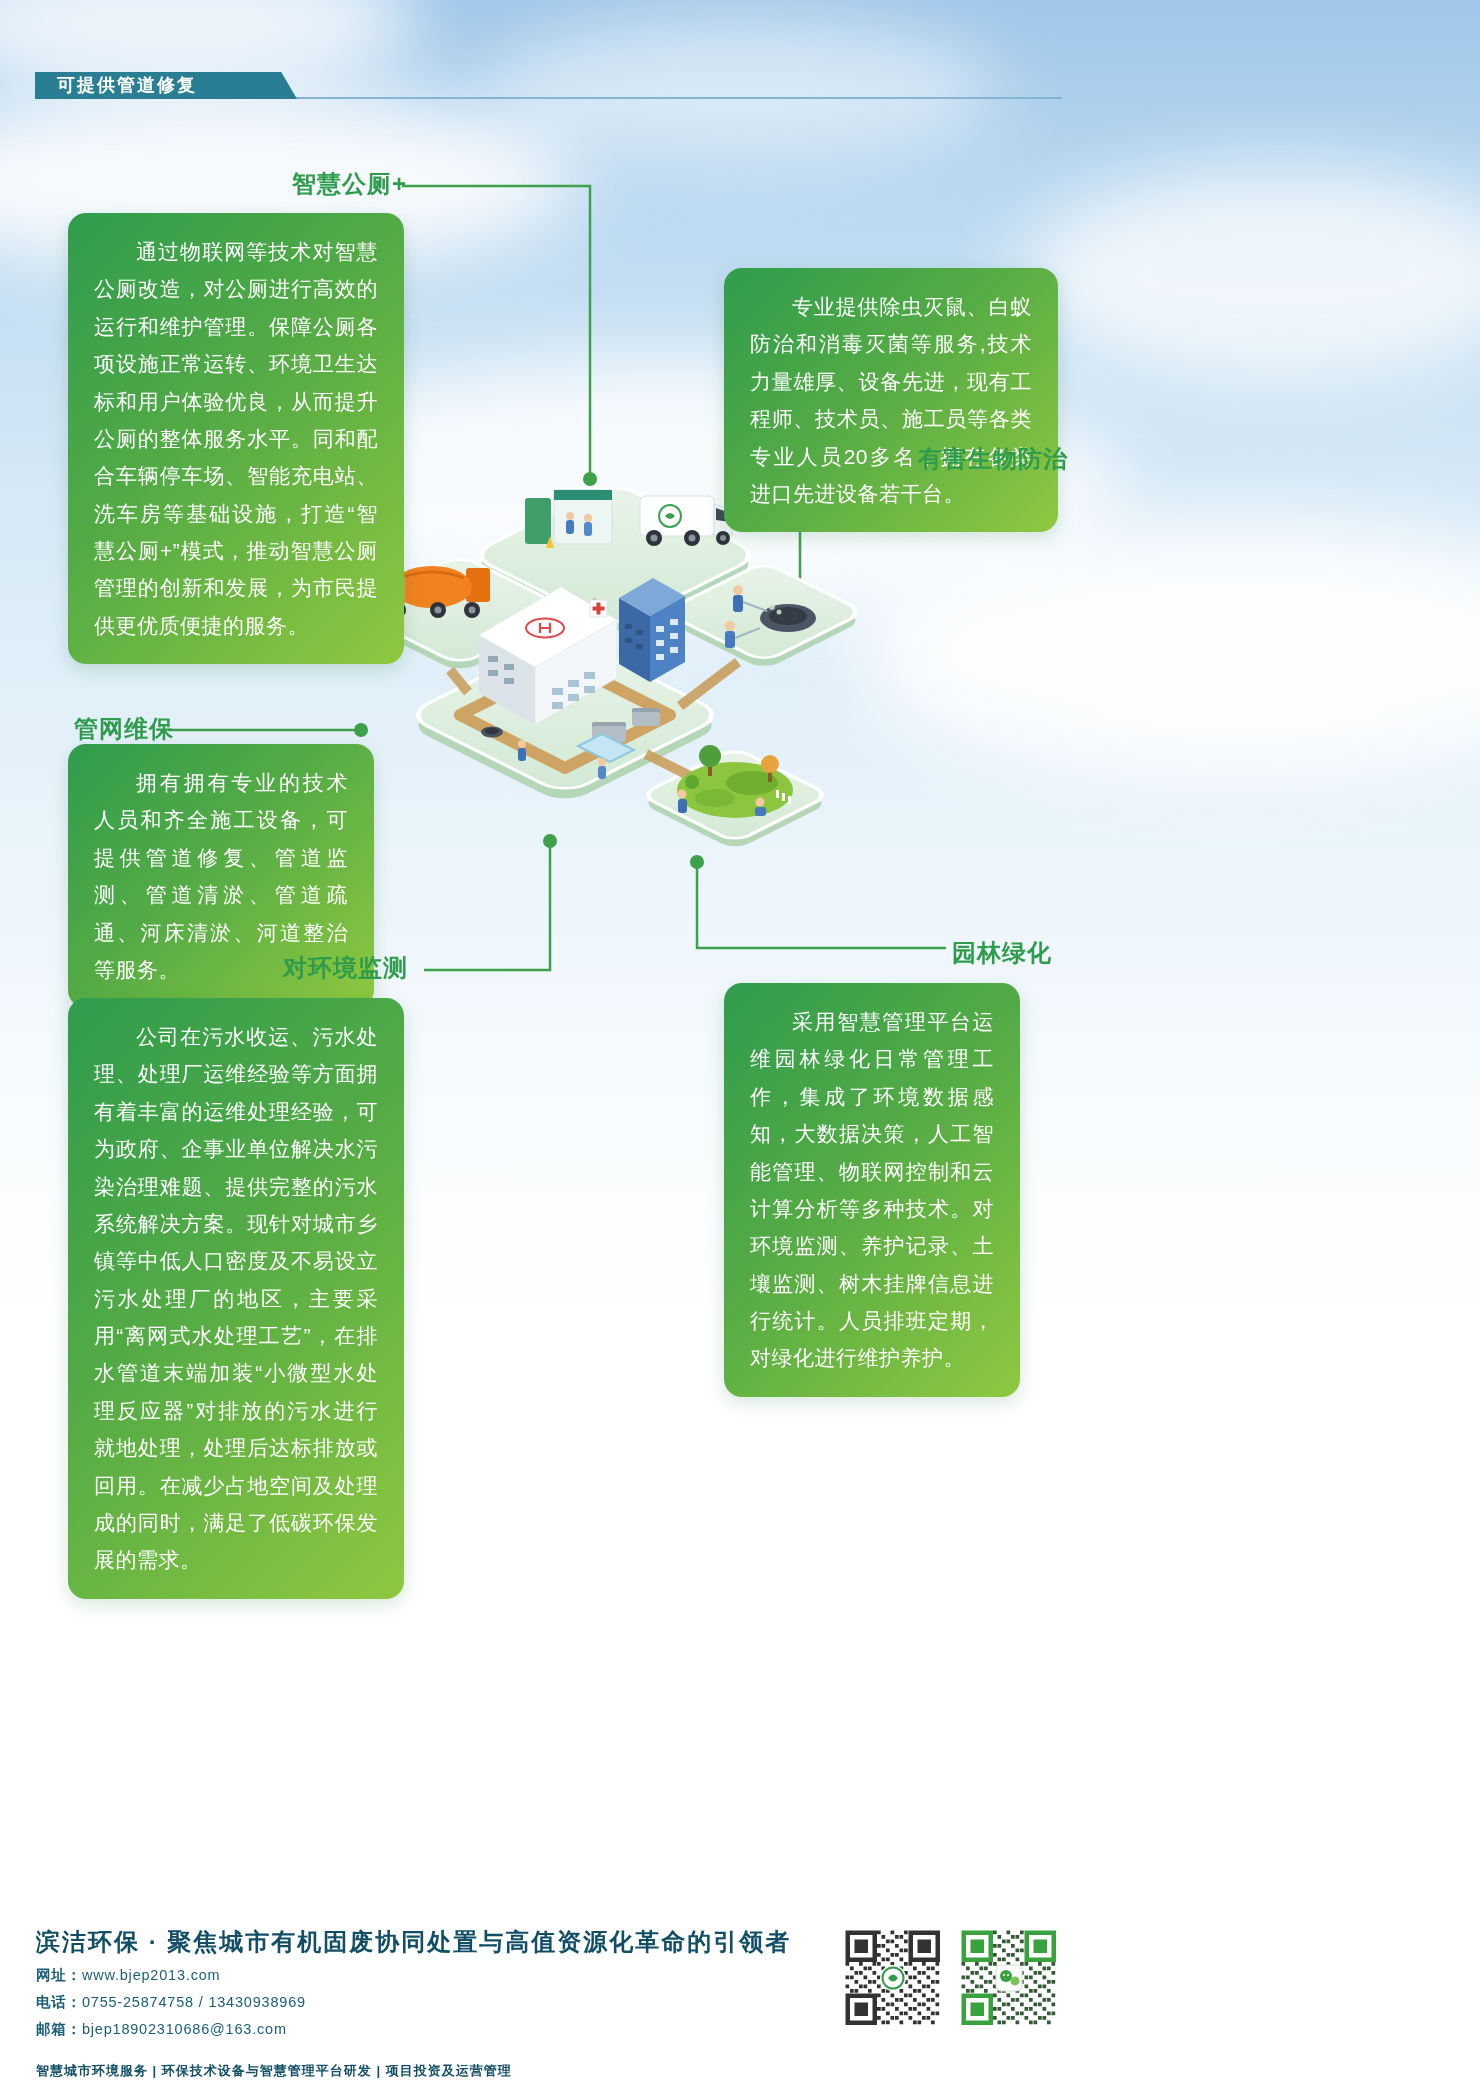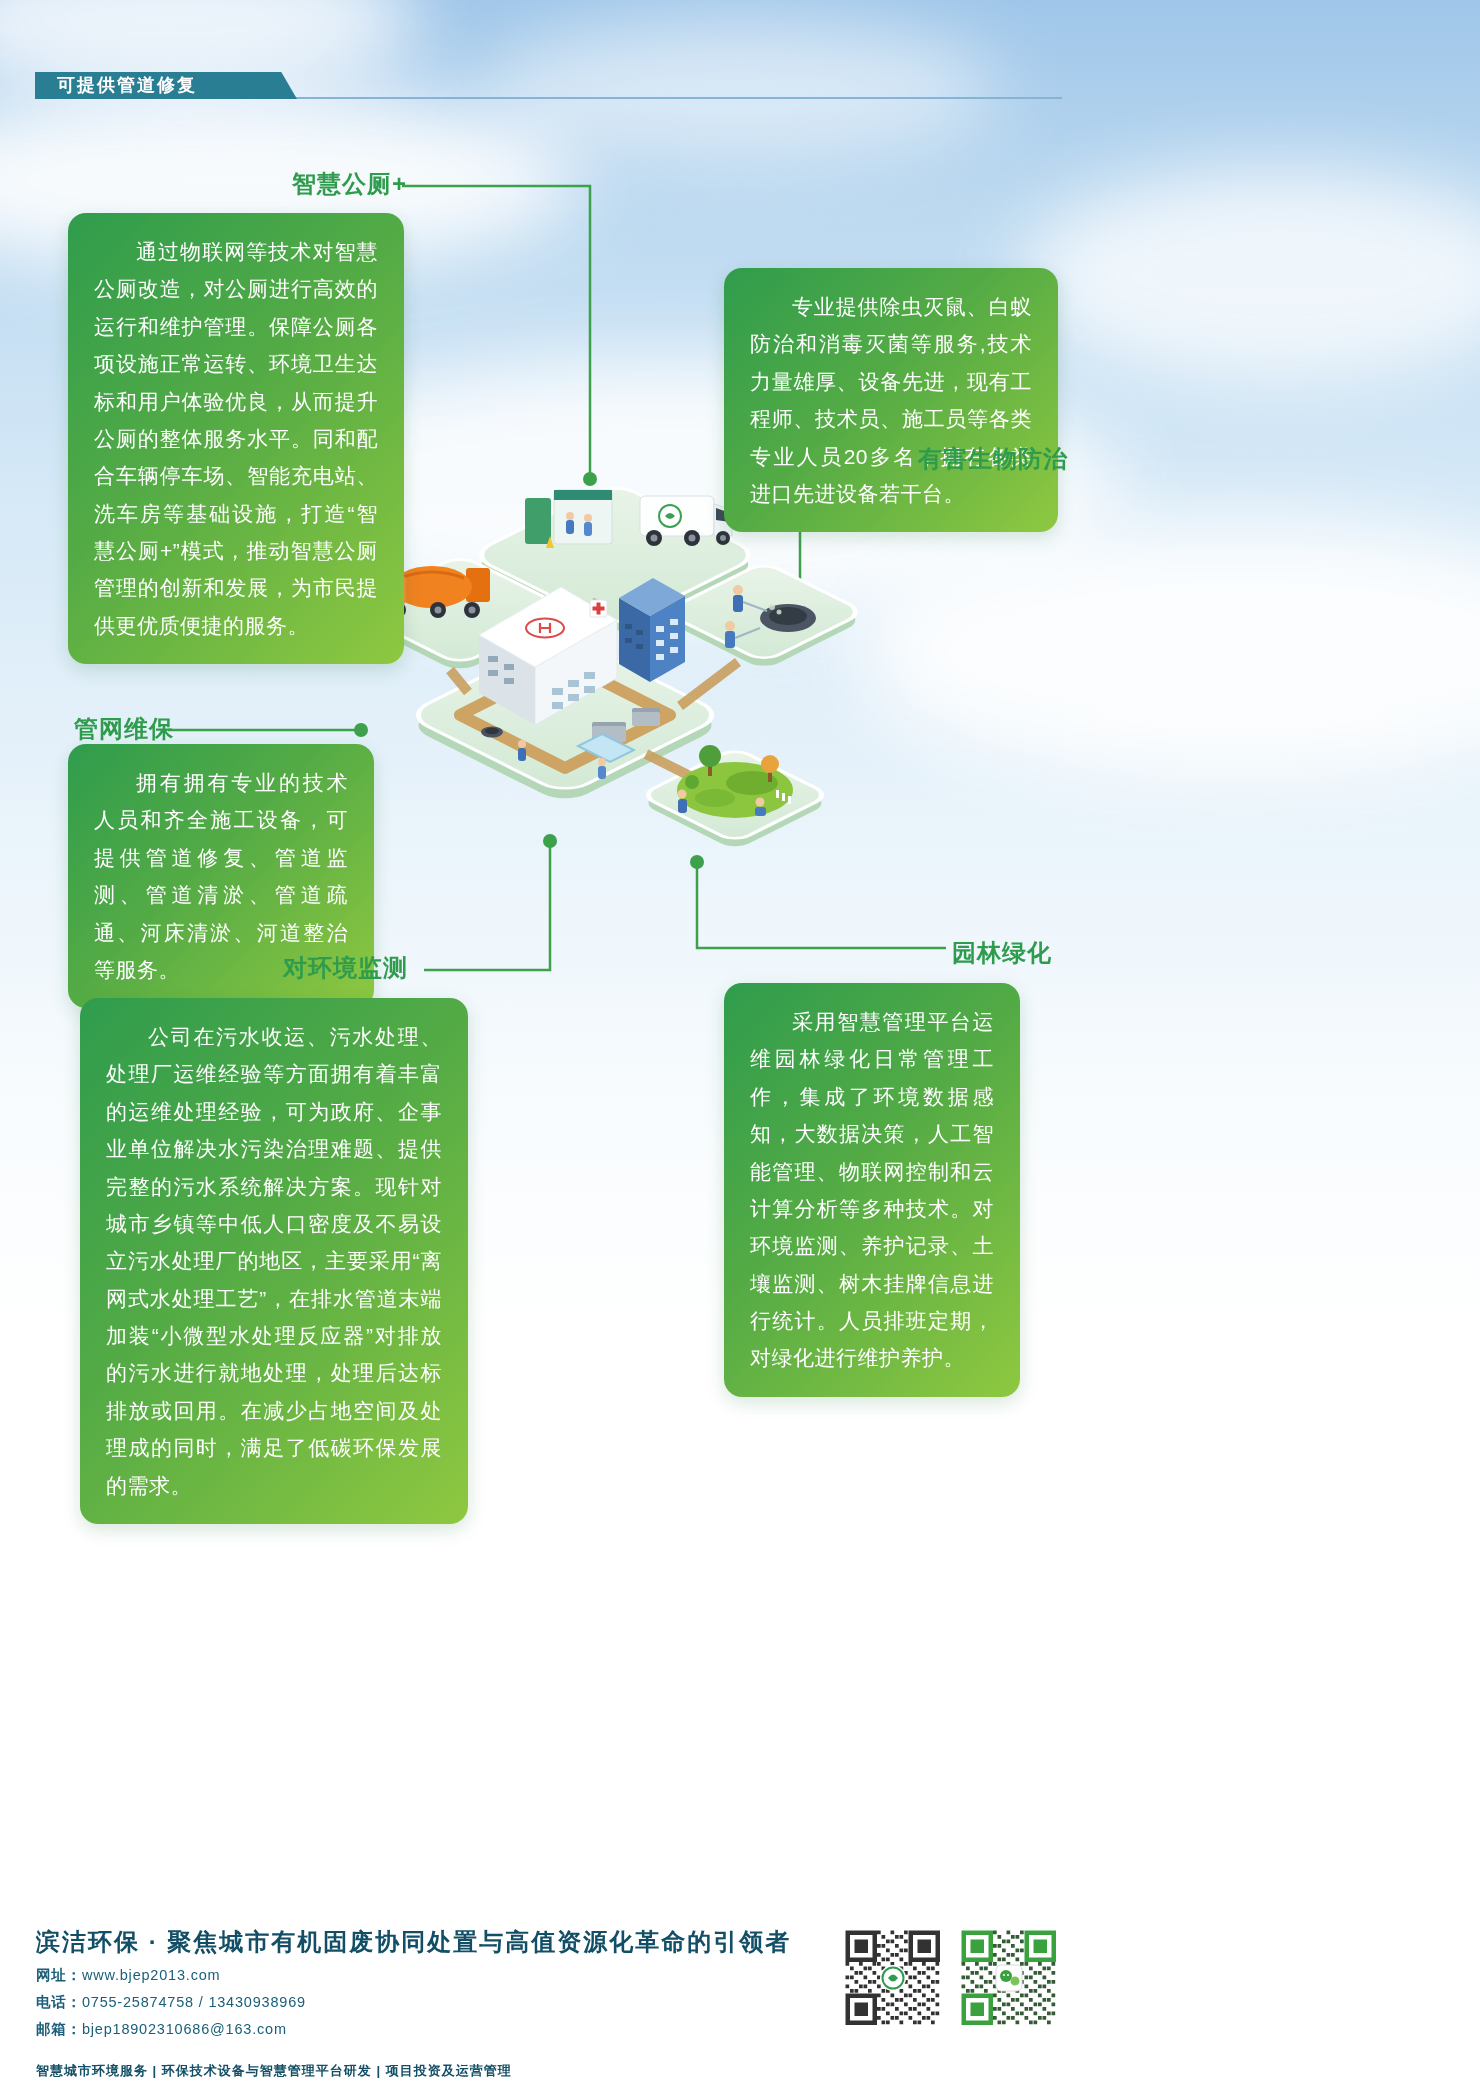--- a/index.html
+++ b/index.html
@@ -25,21 +25,21 @@
     padding:20px 26px;text-align:justify;text-indent:2em;
     box-shadow:0 6px 18px rgba(40,120,60,.18);
   }
   .b1{left:68px;top:213px;width:336px;}
   .l1{left:292px;top:168px;}
   .b2{left:724px;top:268px;width:334px;}
   .l2{left:918px;top:443px;}
   .l3{left:74px;top:713px;}
   .b3{left:68px;top:744px;width:306px;}
   .l4{left:283px;top:952px;}
-  .b4{left:80px;top:998px;width:388px;}
+  .b4{left:68px;top:998px;width:336px;}
   .l5{left:952px;top:937px;}
   .b5{left:724px;top:983px;width:296px;}
   
   .connectors{position:absolute;left:0;top:0;pointer-events:none;}
   .connectors polyline{fill:none;stroke:#3da04b;stroke-width:2.5;}
   .connectors circle{fill:#3da04b;}
   
   .illustration{position:absolute;left:340px;top:430px;}
   
   .footer{position:absolute;left:36px;top:1926px;width:800px;color:#1a5e79;}

